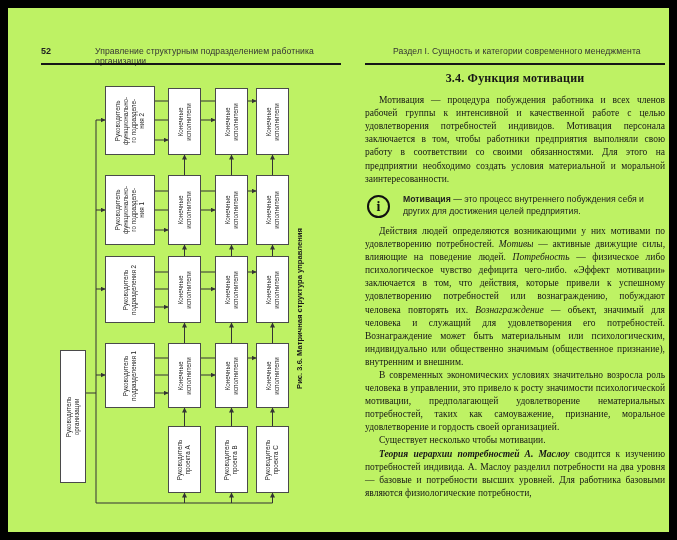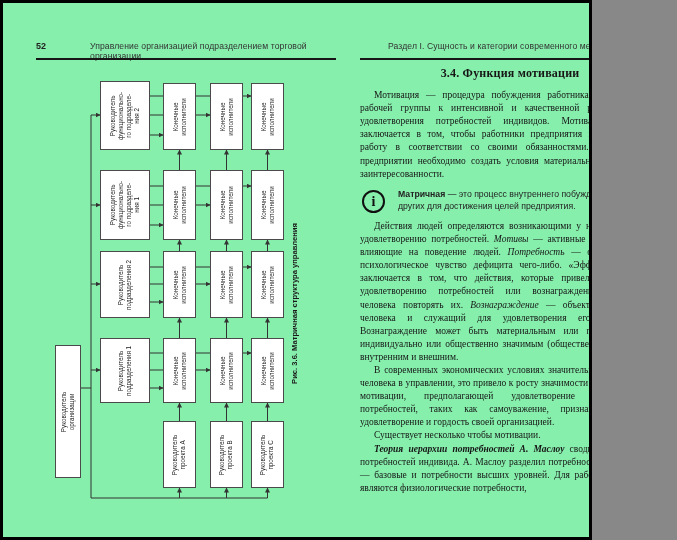--- a/index.html
+++ b/index.html
@@ -1,18 +1,18 @@
 <!DOCTYPE html>
 <html><head>
 <meta charset="utf-8">
 <style>
   html,body{margin:0;padding:0;background:#888;}
   .sheet{
-    position:relative;width:592px;height:540px;background:#86efac;
-    border:3px solid #000000;box-sizing:border-box;overflow:hidden;
+    position:relative;width:677px;height:540px;background:#bef264;
+    border:8px solid #000000;box-sizing:border-box;overflow:hidden;
     font-family:"Liberation Sans",sans-serif;color:#1c1c1c;
   }
   
   .pg-header{position:absolute;top:38px;display:flex;align-items:baseline;}
   .pg-header .num{font-size:9px;font-weight:bold;color:#222;}
   .pg-header .ttl{font-size:8.6px;color:#333;letter-spacing:.1px;}
   .hdr-rule{position:absolute;height:2px;background:#161616;}
   
   .figure{position:absolute;left:40px;top:70px;width:268px;height:436px;}
   .figure svg{position:absolute;left:0;top:0;z-index:0;}
@@ -54,21 +54,21 @@
   em{}
   strong em,em strong{font-weight:bold;font-style:italic;}
 </style>
 </head>
 <body>
 
 <div class="sheet">
 
   <div class="pg-header" style="left:33px;width:300px;">
     <div class="num">52</div>
-    <div class="ttl" style="margin-left:44px;">Управление организацией подразделением торговой организации</div>
+    <div class="ttl" style="margin-left:44px;">Управление структурным подразделением работника организации</div>
   </div>
   <div class="hdr-rule" style="left:33px;top:55px;width:300px;"></div>
 
   <div class="figure">
     <svg width="268" height="436" viewBox="0 0 268 436">
       <defs>
         <marker id="arr" orient="auto" markerWidth="6" markerHeight="6" refX="4.5" refY="2.5">
           <path d="M0,0 L5,2.5 L0,5 z" fill="#333"></path>
         </marker>
       </defs>
@@ -215,21 +215,21 @@
     <div class="num" style="margin-left:auto;">53</div>
   </div>
   <div class="hdr-rule" style="left:357px;top:55px;width:300px;"></div>
 
   <div class="rp-body">
     <h3 class="sec-title">3.4. Функция мотивации</h3>
     <p class="bp">Мотивация — процедура побуждения работника и всех членов рабочей группы к интенсивной и качественной работе с целью удовлетворения потребностей индивидов. Мотивация персонала заключается в том, чтобы работники предприятия выполняли свою работу в соответствии со своими обязанностями. Для этого на предприятии необходимо создать условия материальной и моральной заинтересованности.</p>
     <div class="infobox">
       <div class="info-icon">i</div>
       <div class="info-text">
-        <span class="term">Матричная</span><span> — это процесс внутреннего побуждения себя и других для достижения целей предприятия.</span>
+        <span class="term">Мотивация</span><span> — это процесс внутреннего побуждения себя и других для достижения целей предприятия.</span>
       </div>
     </div>
     <div>
         <p class="bp">Действия людей определяются возникающими у них мотивами по удовлетворению потребностей. <em>Мотивы</em> — активные движущие силы, влияющие на поведение людей. <em>Потребность</em> — физическое либо психологическое чувство дефицита чего-либо. «Эффект мотивации» заключается в том, что действия, которые привели к успешному удовлетворению потребностей или вознаграждению, побуждают человека повторять их. <em>Вознаграждение</em> — объект, значимый для человека и служащий для удовлетворения его потребностей. Вознаграждение может быть материальным или психологическим, индивидуально или общественно значимым (общественное признание), внутренним и внешним.</p>
         <p class="bp">В современных экономических условиях значительно возросла роль человека в управлении, это привело к росту значимости психологической мотивации, предполагающей удовлетворение нематериальных потребностей, таких как самоуважение, признание, моральное удовлетворение и гордость своей организацией.</p>
         <p class="bp">Существует несколько чтобы мотивации.</p>
         <p class="bp"><strong><em>Теория иерархии потребностей А. Маслоу</em></strong> сводится к изучению потребностей индивида. А. Маслоу разделил потребности на два уровня — базовые и потребности высших уровней. Для работника базовыми являются физиологические потребности,</p>
       </div>
   </div>
 

